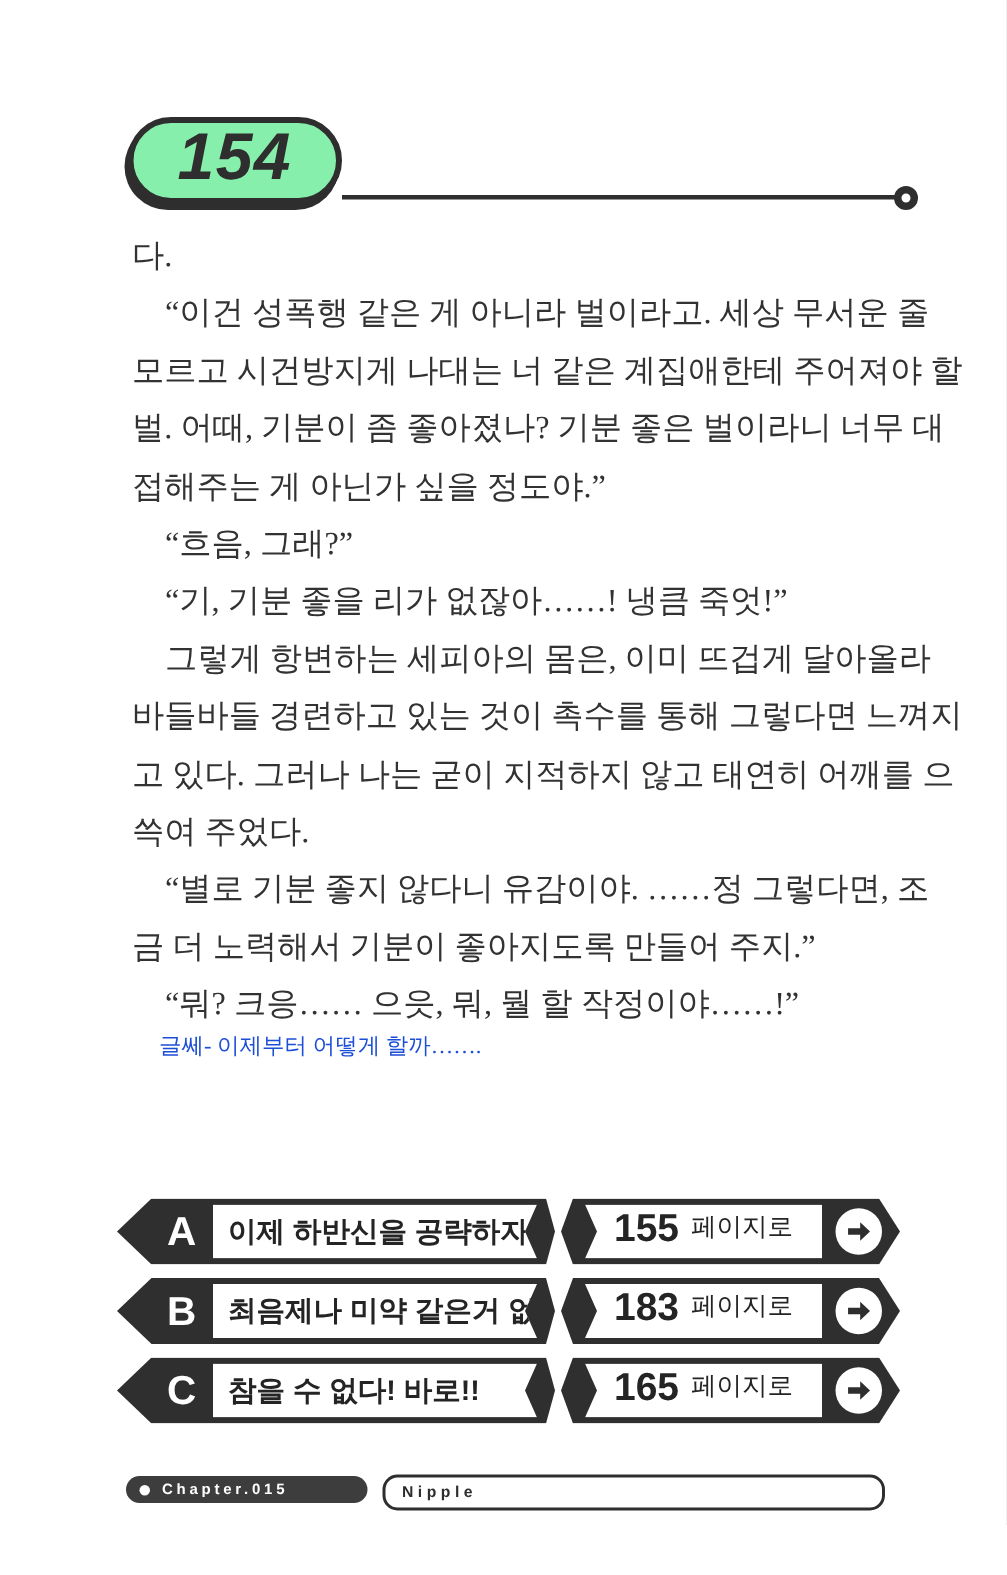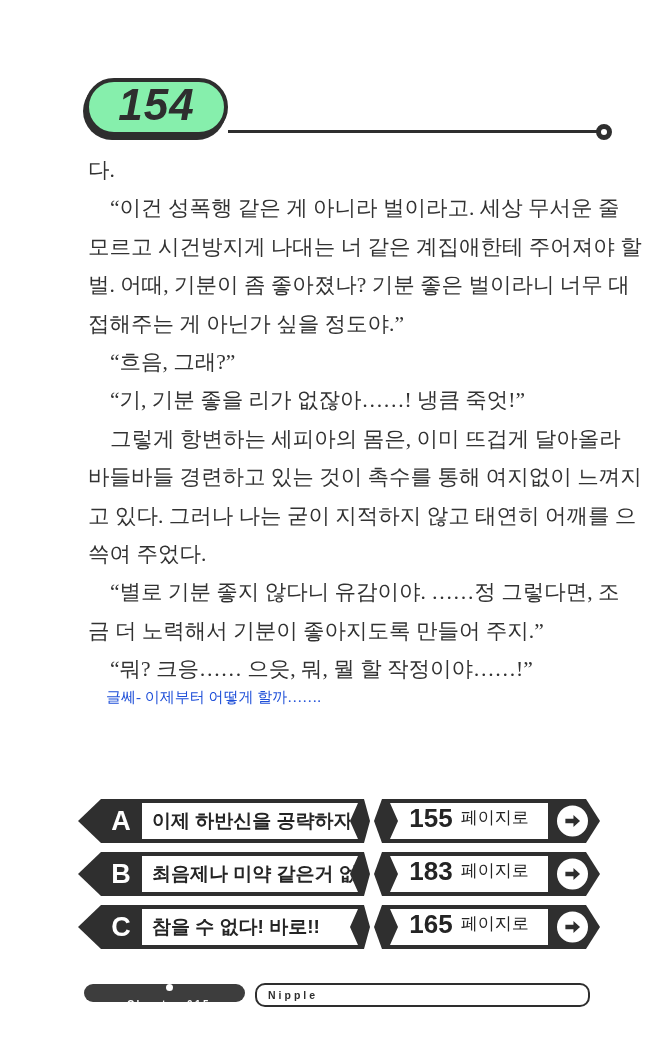--- a/index.html
+++ b/index.html
@@ -105,21 +105,21 @@
     width: 31px; height: 31px; border-radius: 50%;
     background: #ffffff;
     display: flex; align-items: center; justify-content: center;
   }
   .arrow-circle svg { display: block; }
   
   .chapter-pill {
     position: absolute; left: 84px; top: 984px;
     width: 161px; height: 18px;
     background: #3d3d3d; border-radius: 9px;
-    display: flex; align-items: center; gap: 8px; padding-left: 9px; flex-direction: column;
+    display: flex; align-items: center; gap: 8px; padding-left: 9px;
   }
   .chapter-dot { width: 7px; height: 7px; border-radius: 50%; background: #ffffff; flex: none; }
   .chapter-label {
     color: #ffffff; font-family: "Liberation Sans", sans-serif;
     font-size: 10px; font-weight: bold; letter-spacing: 2.5px;
     white-space: nowrap;
   }
   .section-box {
     position: absolute; left: 255px; top: 983px;
     width: 335px; height: 24px;
@@ -155,21 +155,21 @@
       <div class="line">벌. 어때, 기분이 좀 좋아졌나? 기분 좋은 벌이라니 너무 대</div>
 
       <div class="line">접해주는 게 아닌가 싶을 정도야.”</div>
 
       <div class="line indent">“흐음, 그래?”</div>
 
       <div class="line indent">“기, 기분 좋을 리가 없잖아……! 냉큼 죽엇!”</div>
 
       <div class="line indent">그렇게 항변하는 세피아의 몸은, 이미 뜨겁게 달아올라</div>
 
-      <div class="line">바들바들 경련하고 있는 것이 촉수를 통해 여지없이 느껴지</div>
+      <div class="line">바들바들 경련하고 있는 것이 촉수를 통해 그렇다면 느껴지</div>
 
       <div class="line">고 있다. 그러나 나는 굳이 지적하지 않고 태연히 어깨를 으</div>
 
       <div class="line">쓱여 주었다.</div>
 
       <div class="line indent">“별로 기분 좋지 않다니 유감이야. ……정 그렇다면, 조</div>
 
       <div class="line">금 더 노력해서 기분이 좋아지도록 만들어 주지.”</div>
 
       <div class="line indent">“뭐? 크응…… 으읏, 뭐, 뭘 할 작정이야……!”</div>

